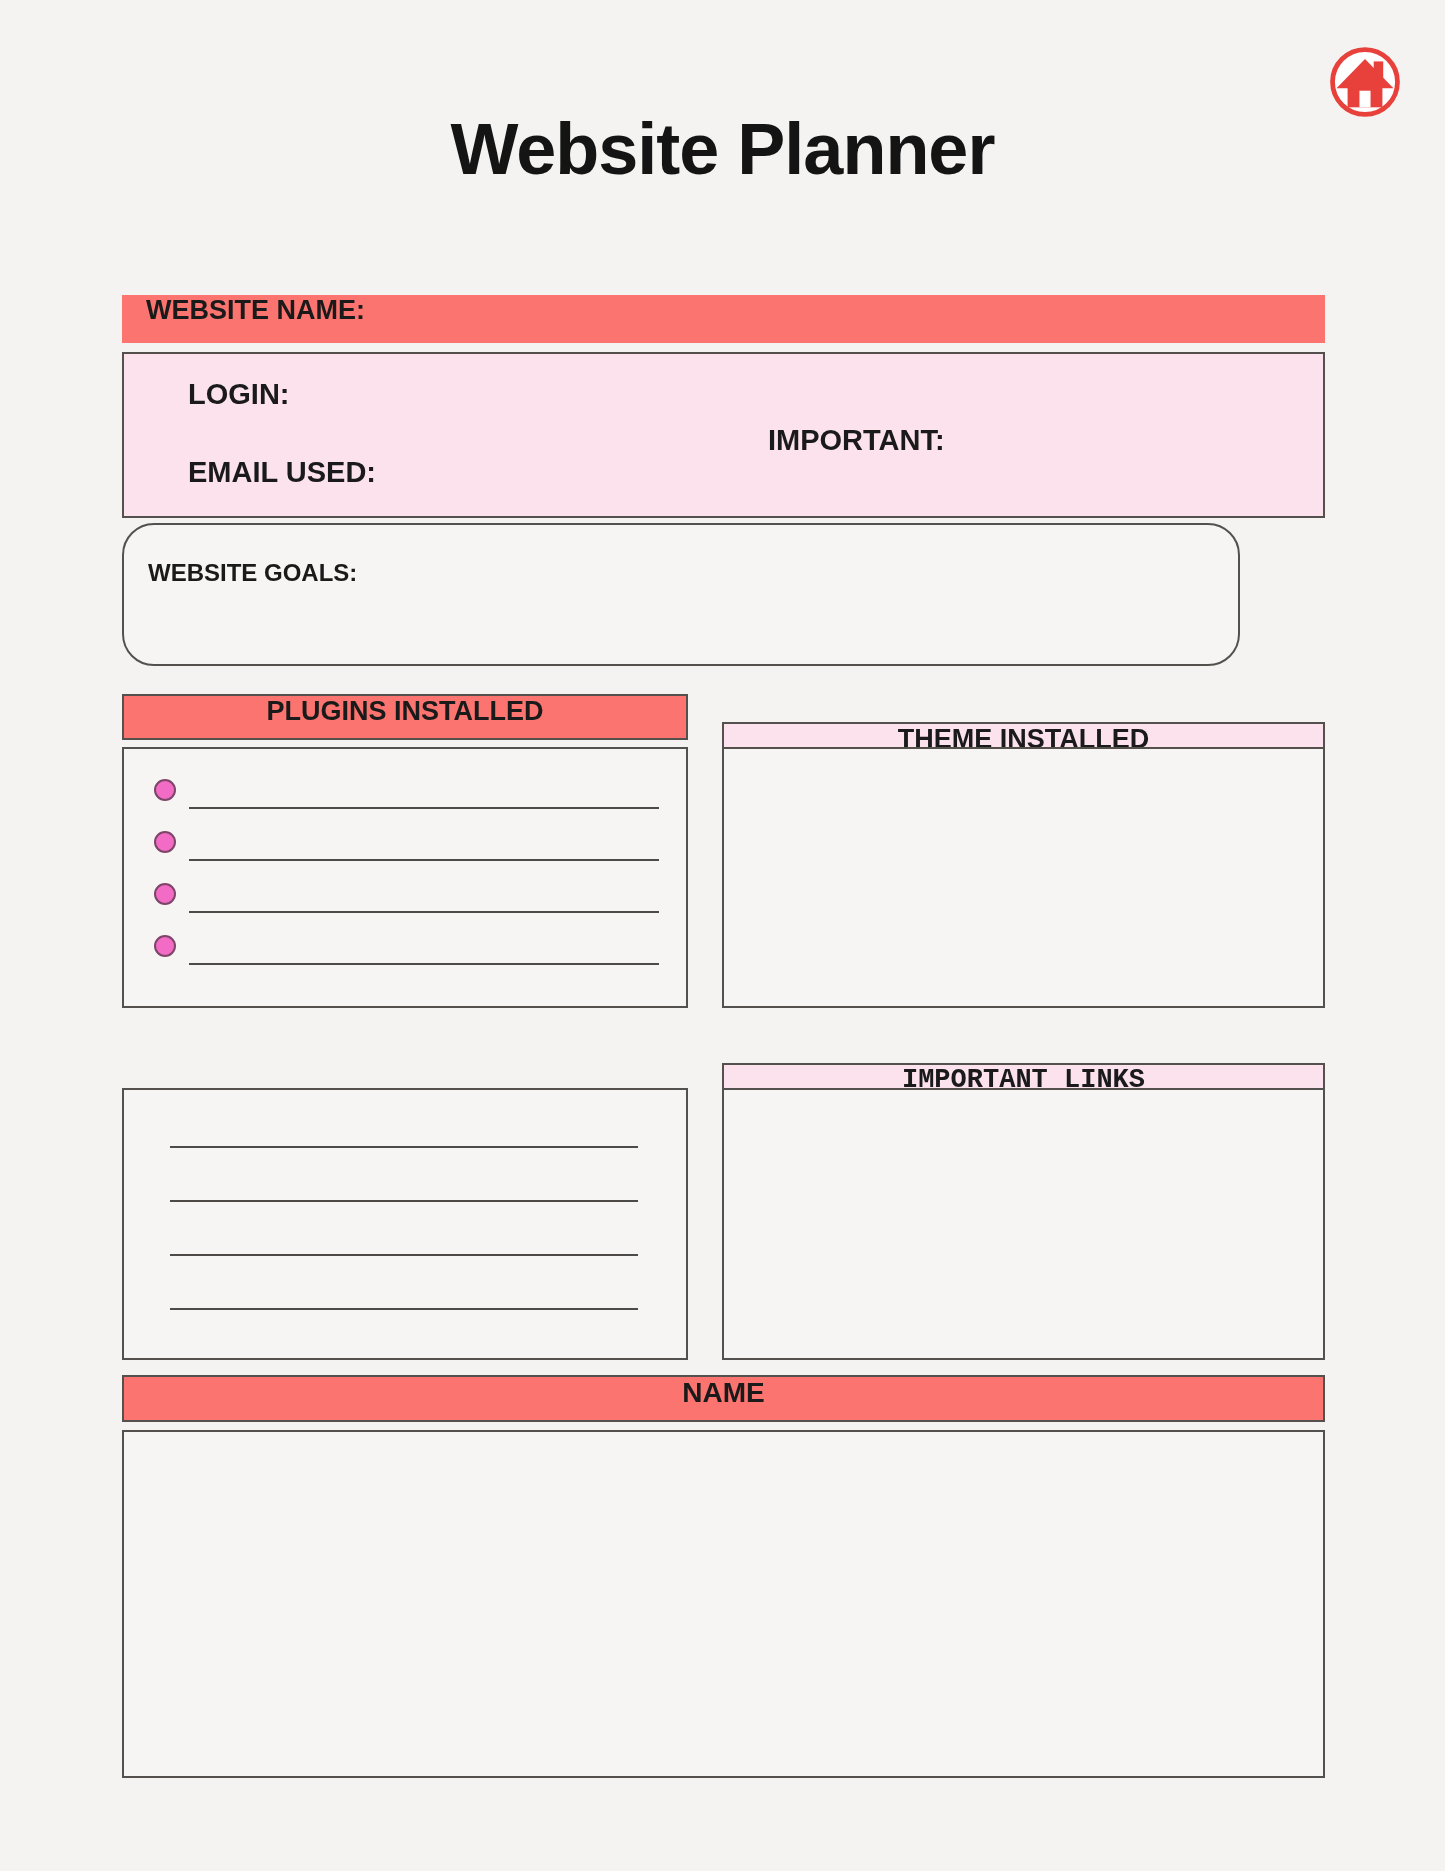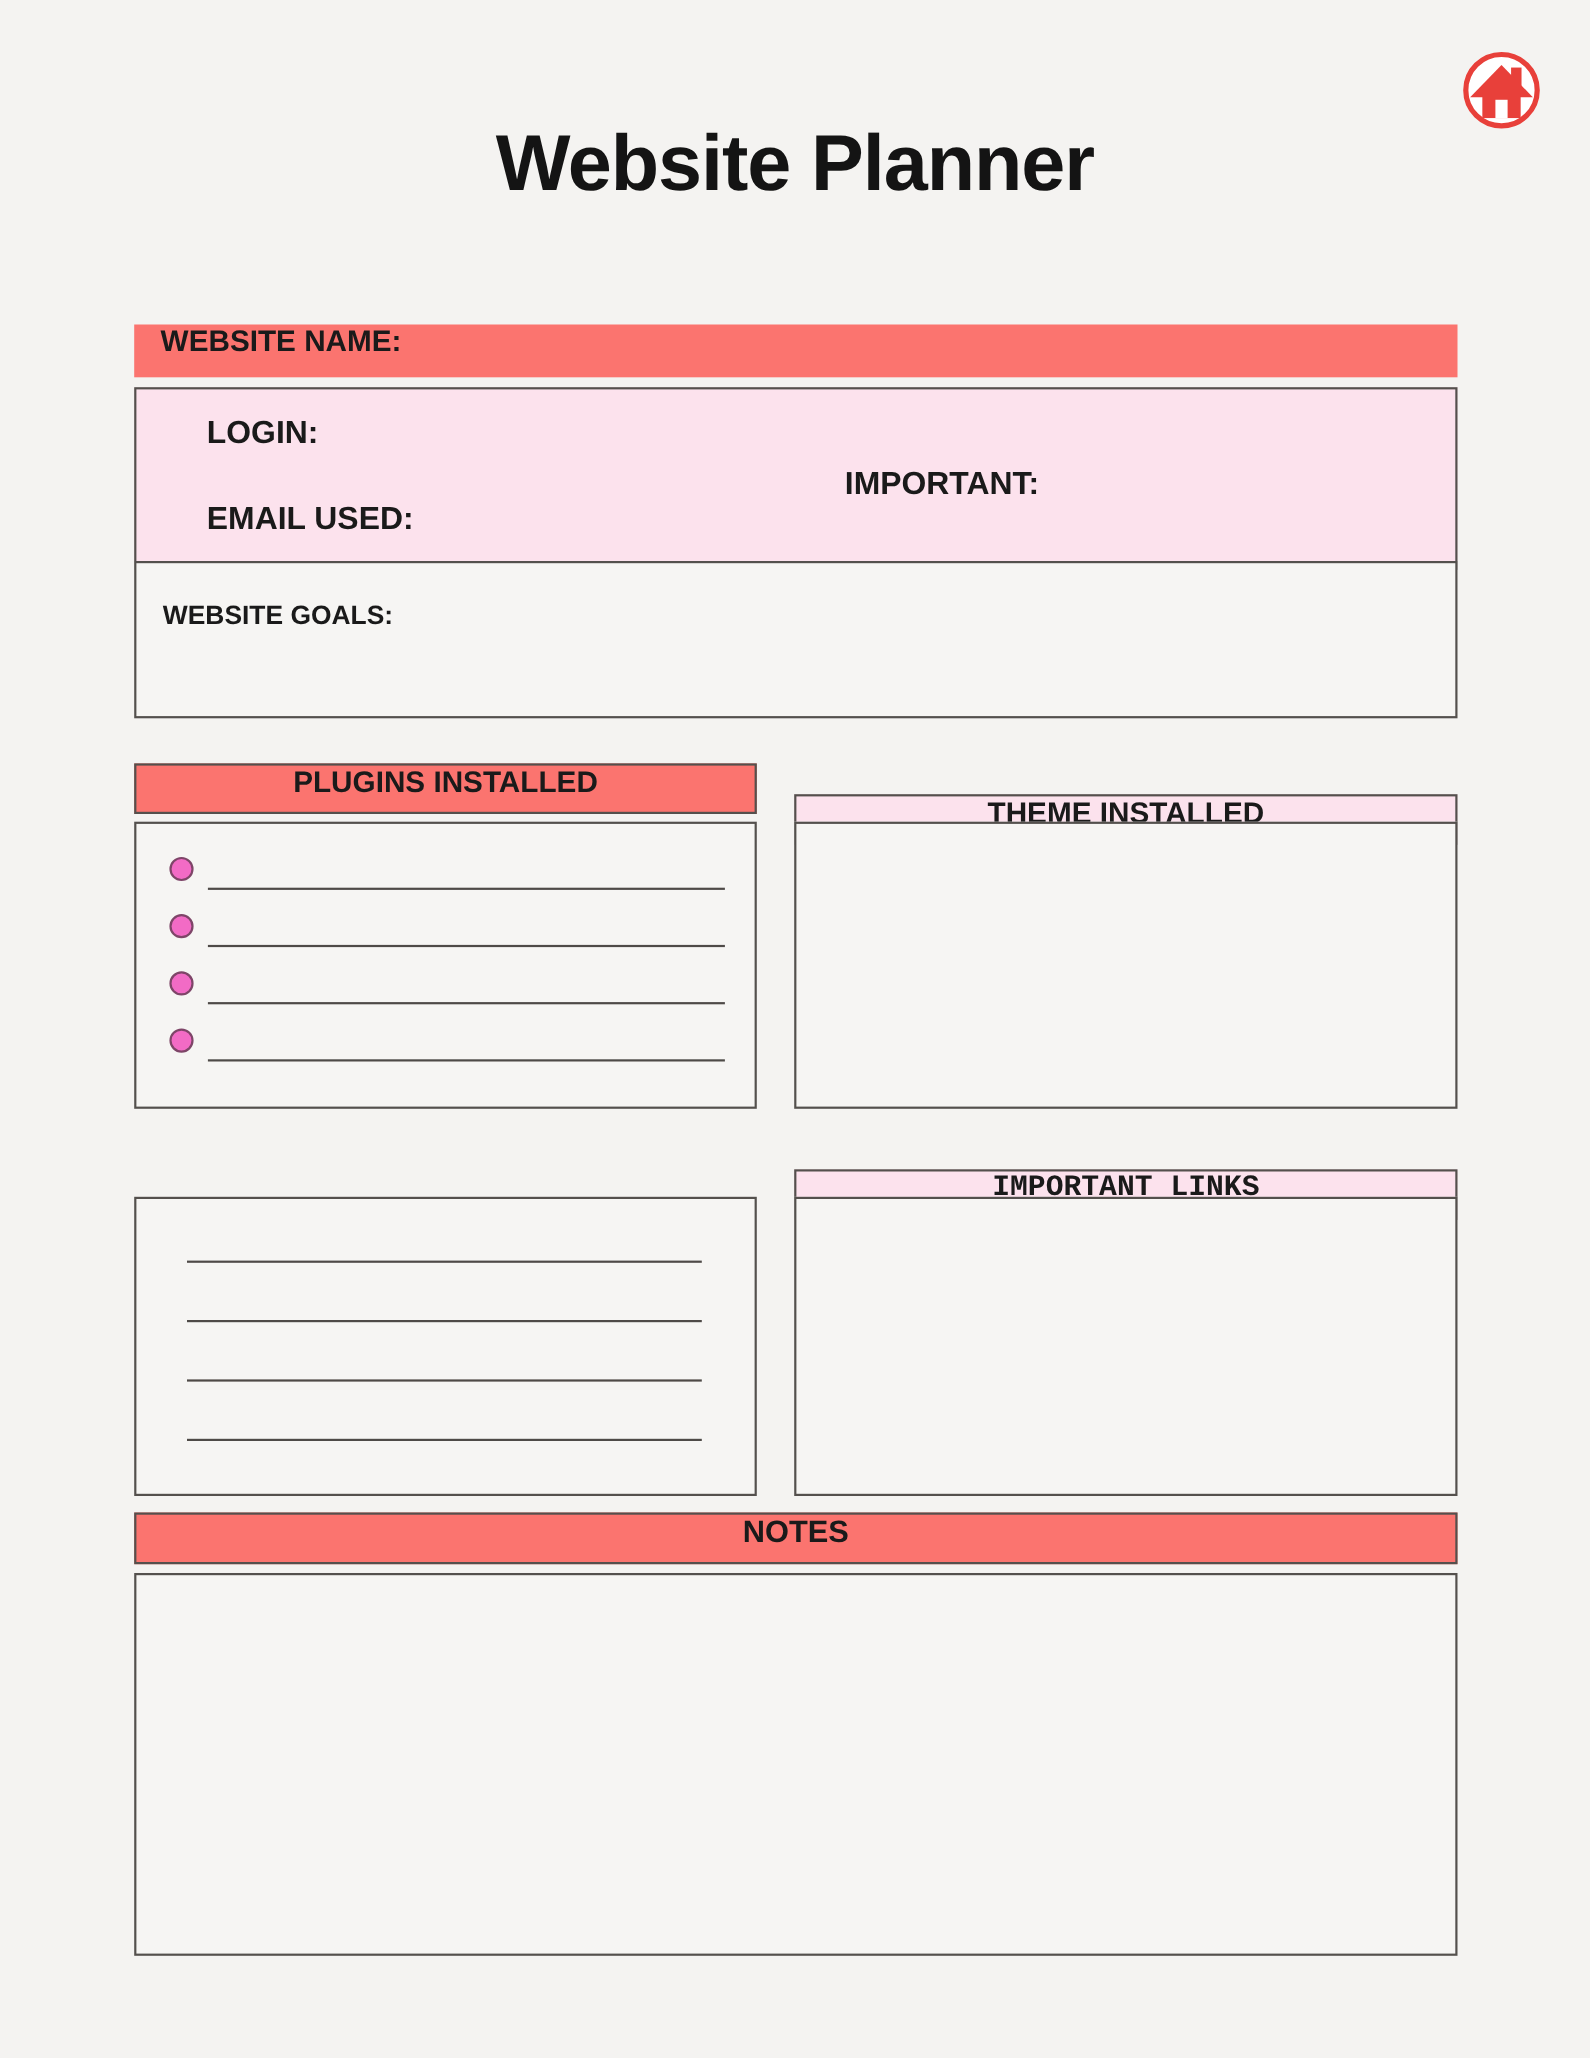--- a/index.html
+++ b/index.html
@@ -50,21 +50,21 @@
   .fieldbox.pinkbg{background:var(--pink);}
   
   #bar-website-name{left:122px;top:295px;width:1203px;height:48px;padding-left:24px;font-size:27px;}
   
   #box-login{left:122px;top:352px;width:1203px;height:166px;}
   #box-login .lbl{position:absolute;font-size:29px;font-weight:700;margin-left:40px;}
   #lbl-login{left:24px;top:24px;}
   #lbl-password{left:604px;top:70px;}
   #lbl-email{left:24px;top:102px;}
   
-  #box-goals{left:122px;top:510px;width:1203px;height:143px;}
+  #box-goals{left:122px;top:523px;width:1118px;height:143px;border-radius:32px;}
   #lbl-goals{position:absolute;left:24px;top:34px;font-size:24px;font-weight:700;}
   
   .col-hdr{height:46px;font-size:27px;}
   #hdr-plugins{left:122px;top:694px;width:566px;}
   #hdr-theme{left:722px;top:694px;width:603px;}
   #hdr-personal{left:122px;top:1035px;width:566px;}
   #hdr-links{left:722px;top:1035px;width:603px;font-family:Liberation Mono, monospace;}
   
   #box-plugins{left:122px;top:747px;width:566px;height:261px;}
   #box-theme{left:722px;top:747px;width:603px;height:261px;}
@@ -157,17 +157,17 @@
   <div id="box-personal" class="fieldbox">
       <span class="write-line" style="top: 56px;"></span>
       <span class="write-line" style="top: 110px;"></span>
       <span class="write-line" style="top: 164px;"></span>
       <span class="write-line" style="top: 218px;"></span>
     </div>
 
   <div id="box-links" class="fieldbox"></div>
 
   <div id="hdr-notes" class="bar coral bordered centered">
-    <span class="label">NOTES</span>
+    <span class="label">NAME</span>
   </div>
   <div id="box-notes" class="fieldbox"></div>
 
 </div>
 
 </body></html>

